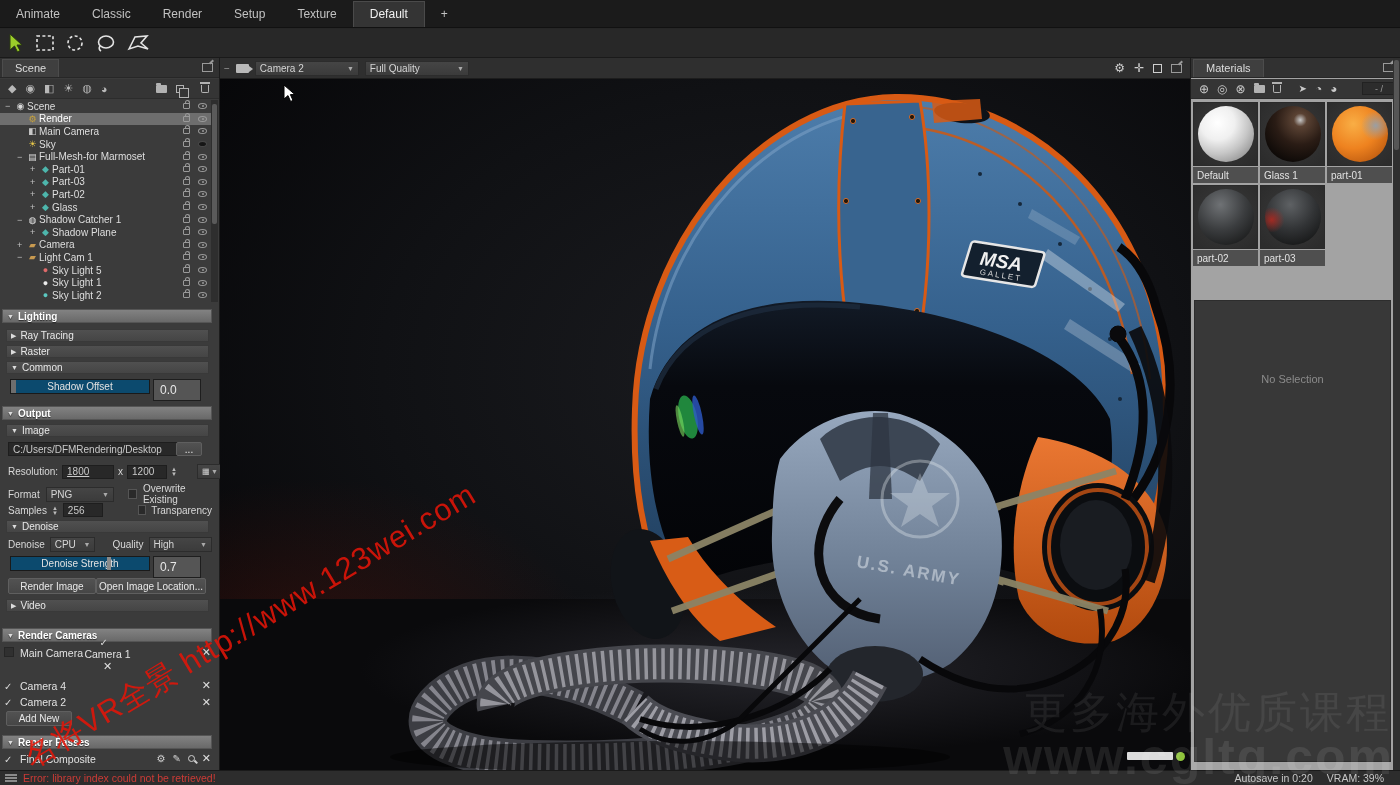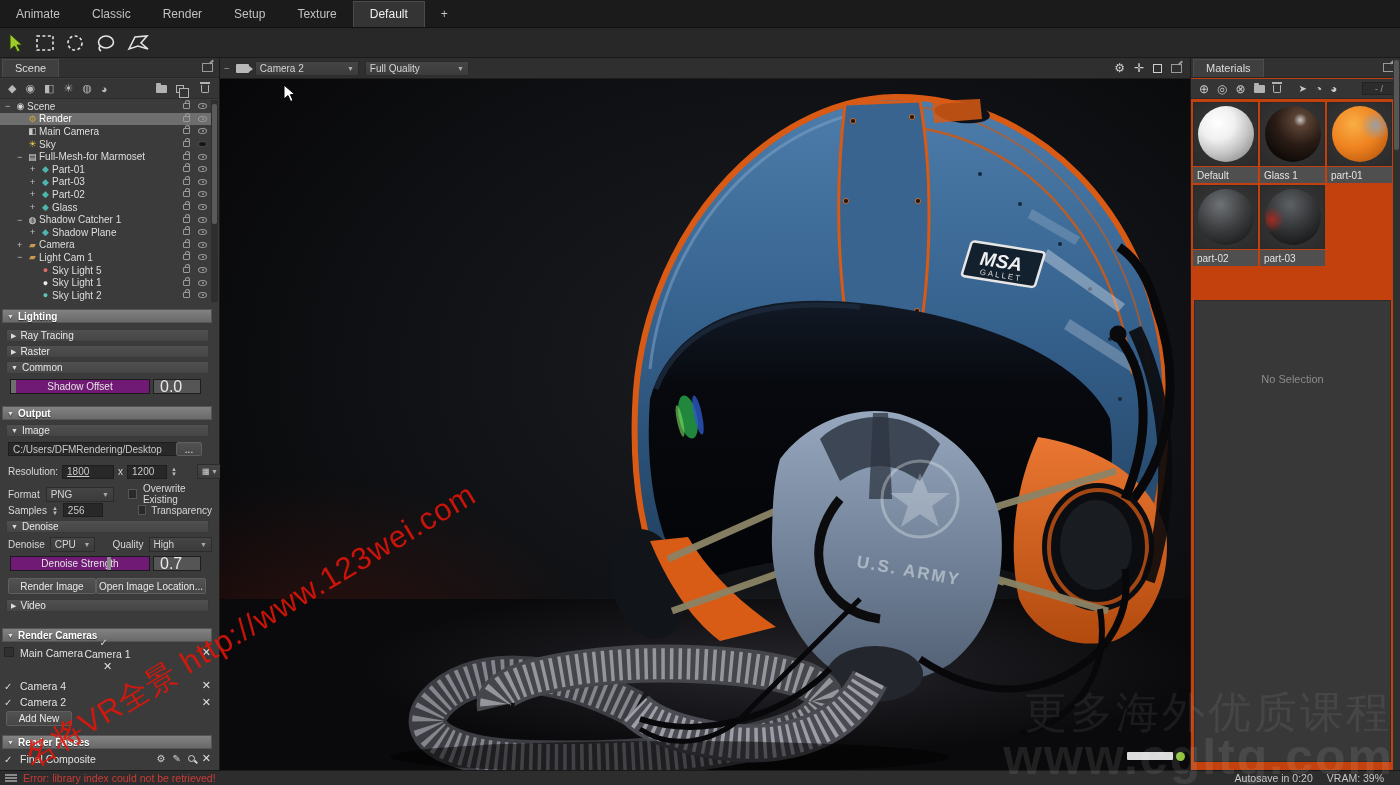--- a/index.html
+++ b/index.html
@@ -67,26 +67,26 @@
   .tree-label{ flex:1; white-space:nowrap; overflow:hidden; }
   .lock-icon{ width:7px; height:6px; border:1px solid #9a9a9a; border-radius:1px; position:relative; flex:none; margin-right:8px; }
   .lock-icon::before{ content:""; position:absolute; left:1px; top:-4px; width:3px; height:3px; border:1px solid #9a9a9a; border-bottom:none; border-radius:3px 3px 0 0; }
   .eye-icon{ width:9px; height:6px; border:1px solid #9a9a9a; border-radius:50%; flex:none; margin-right:5px; position:relative; }
   .eye-icon::after{ content:""; position:absolute; left:2.5px; top:1px; width:2px; height:2px; background:#9a9a9a; border-radius:50%; }
   .tree-row[data-eye="off"] .eye-icon{ background:#161616; border-color:#4a4a4a; }
   .tree-row[data-eye="off"] .eye-icon::after{ background:#161616; }
   .tree-scroll { position:absolute; right:1px; top:42px; width:7px; height:202px; background:#2e2e2e; }
   .tree-scroll .thumb { position:absolute; left:1px; top:4px; width:5px; height:120px; background:#5a5a5a; border-radius:2px; }
 
-  .slider { position:absolute; background:#701a75; border:1px solid #1a1a1a; height:15px;
+  .slider { position:absolute; background:#0c4a6e; border:1px solid #1a1a1a; height:15px;
     display:flex; align-items:center; }
   .slider .notch { position:absolute; left:0; top:0; bottom:0; width:5px; background:#6e6e6e; }
   .slider .s-label { flex:1; text-align:center; font-size:10px; color:#e2e2e2; }
-  .slider .s-val { position:absolute; right:-52px; top:-1px; width:48px; height:15px; background:#555;
-    border:1px solid #1e1e1e; color:#e8e8e8; font-size:16px; display:flex; align-items:center; padding-left:6px; }
+  .slider .s-val { position:absolute; right:-52px; top:-1px; width:48px; height:22px; background:#555;
+    border:1px solid #1e1e1e; color:#e8e8e8; font-size:12px; display:flex; align-items:center; padding-left:6px; }
   .row-label { font-size:10px; color:#d8d8d8; }
   .stepper { display:inline-flex; flex-direction:column; line-height:4px; font-size:6px; color:#bbb; gap:1px; }
 
   .cam-row { position:absolute; left:4px; right:8px; height:15px; display:flex; align-items:center; font-size:10.5px; color:#e2e2e2; }
   .cam-check { width:16px; flex:none; }
   .cam-row[data-checked="false"] .cam-check::after{ content:""; display:inline-block; width:8px; height:8px; background:#303030; border:1px solid #262626; }
   .cam-row[data-checked="true"] .cam-check::after{ content:"✓"; color:#d8d8d8; font-size:10px; }
   .cam-name { flex:1; }
 
   .statusbar { position:absolute; left:0; top:770px; width:1400px; height:15px; background:#2d2d2d;
@@ -107,21 +107,21 @@
   .vp-dd { width:104px; }
   .vp-icons { margin-left:auto; display:flex; gap:9px; padding-right:8px; color:#cfcfcf; font-size:12px; align-items:center; }
   .sq-icon { width:9px; height:9px; border:1px solid #cfcfcf; }
   .render-area { position:absolute; left:0; top:21px; width:970px; height:691px; overflow:hidden; }
   .render-area svg { display:block; }
   .vp-progress { position:absolute; left:907px; top:694px; width:46px; height:8px; background:#dcdcdc; border-radius:1px; }
   .vp-dot { position:absolute; left:956px; top:694px; width:9px; height:9px; border-radius:50%; background:#8fc43c; }
   .cursor { position:absolute; left:63px; top:26px; }
 
   
-  .right-panel { position:absolute; left:1190px; top:58px; width:210px; height:712px; background:#c2410c; border-left:1px solid #1c1c1c; }
+  .right-panel { position:absolute; left:1190px; top:58px; width:210px; height:712px; background:#a3a3a3; border-left:1px solid #1c1c1c; }
   .mat-toolbar { position:absolute; left:0; top:21px; width:100%; height:20px; background:#353535;
     display:flex; align-items:center; gap:8px; padding:0 4px 0 8px; font-size:12px; color:#c9c9c9; border-bottom:1px solid #2b2b2b; }
   .mat-counter { margin-left:auto; width:34px; height:13px; background:#2c2c2c; border:1px solid #222;
     color:#9a9a9a; font-size:9px; display:flex; align-items:center; justify-content:center; }
   .mat-grid { position:absolute; left:2px; top:44px; width:200px; display:flex; flex-wrap:wrap; gap:2px; }
   .mat-cell { width:65px; }
   .mat-thumb { width:65px; height:64px; background:radial-gradient(circle at 50% 45%, #3a3a3a, #2c2c2c 90%);
     display:flex; align-items:center; justify-content:center; border:1px solid #2a2a2a; }
   .sphere { width:56px; height:56px; border-radius:50%; }
   .sphere[data-type="white"]{ background:radial-gradient(circle at 35% 30%, #ffffff 0%, #f0f0f0 32%, #c6c6c6 58%, #8a8a8a 88%); }

